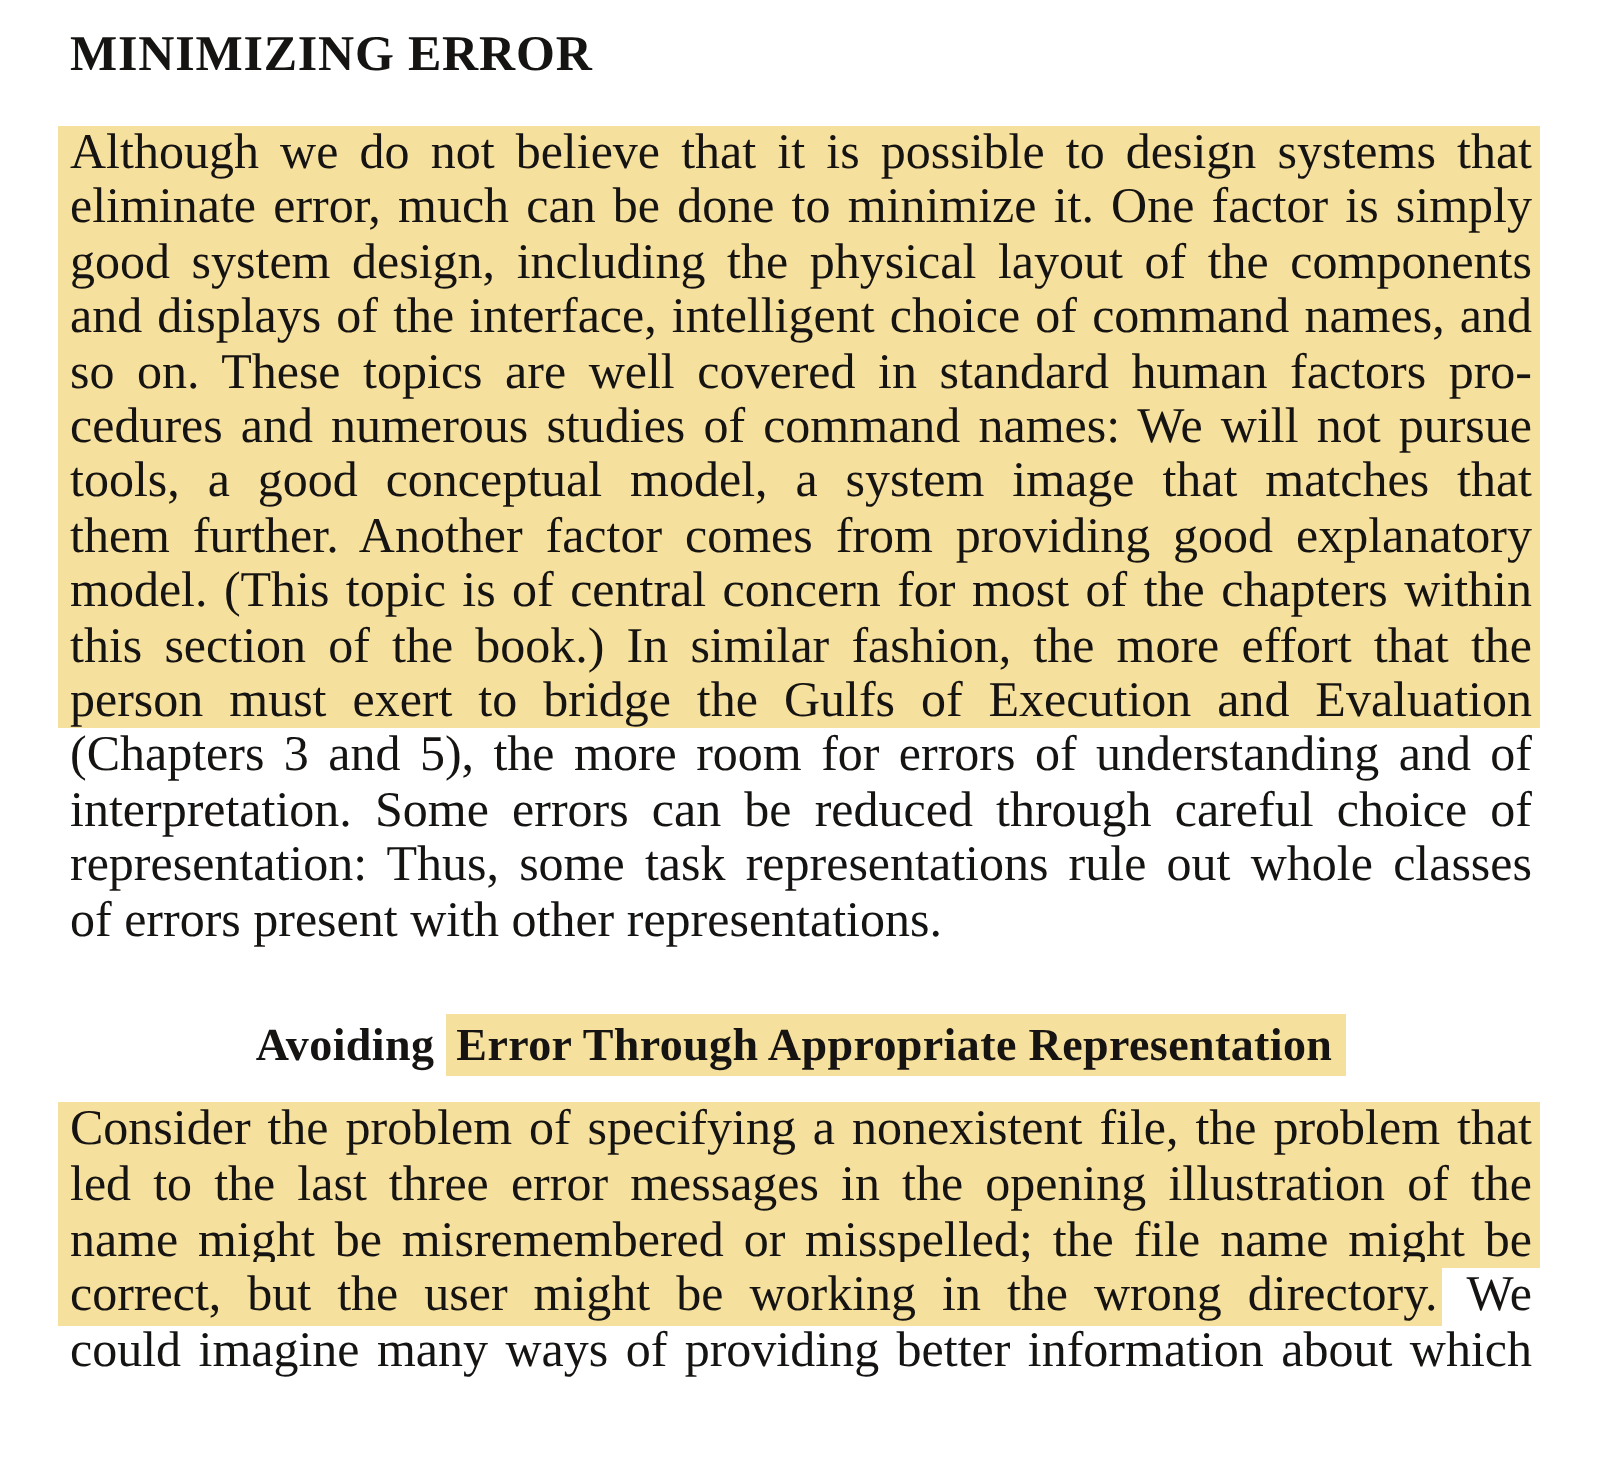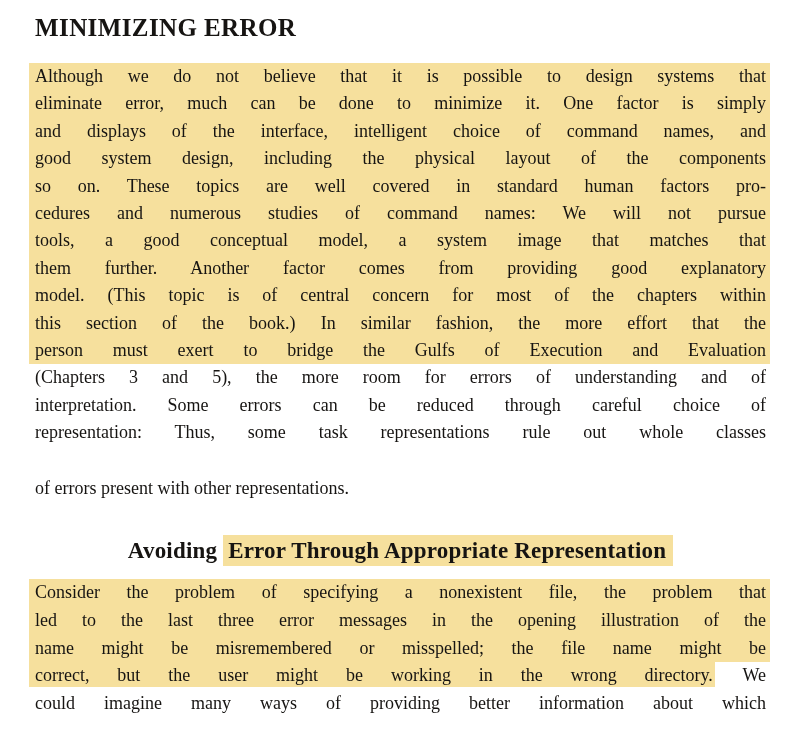--- a/index.html
+++ b/index.html
@@ -14,30 +14,30 @@
     font-family: "Liberation Serif", "DejaVu Serif", serif;
   }
   .column { margin-left: 35px; width: 731px; }
   .section-title {
     padding-top: 13px;
     font-size: 25px;
     font-weight: bold;
     letter-spacing: 0.4px;
     line-height: 29px;
   }
-  .para { font-size: 18px; }
+  .para { font-size: 25px; }
   .para-1 { margin-top: 21px; }
   .para-1 .line { line-height: 27.4px; }
   .para-2 { margin-top: 14px; }
   .para-2 .line { line-height: 27.7px; }
   .line {
     text-align: justify;
     text-align-last: justify;
   }
-  .line.no-just { text-align-last: left; margin-top: 28px; }
+  .line.no-just { text-align-last: left; }
   .line.hl-full {
     background: var(--hl, #f6e09d);
     margin-left: -6px;  padding-left: 6px;
     margin-right: -4px; padding-right: 4px;
   }
   .seg.hl {
     background: var(--hl, #f6e09d);
     padding-top: 3px;
     padding-bottom: 2px;
   }
@@ -69,22 +69,22 @@
 <body>
 
 <div class="page">
   <div class="column">
 
     <h1 class="section-title">MINIMIZING ERROR</h1>
 
     <div class="para para-1">
         <div class="line hl-full"><span class="seg">Although we do not believe that it is possible to design systems that</span></div>
         <div class="line hl-full"><span class="seg">eliminate error, much can be done to minimize it.  One factor is simply</span></div>
+        <div class="line hl-full"><span class="seg">good system design, including the physical layout of the components</span></div>
         <div class="line hl-full"><span class="seg">and displays of the interface, intelligent choice of command names, and</span></div>
-        <div class="line hl-full"><span class="seg">good system design, including the physical layout of the components</span></div>
         <div class="line hl-full"><span class="seg">so on.  These topics are well covered in standard human factors pro-</span></div>
         <div class="line hl-full"><span class="seg">cedures and numerous studies of command names:  We will not pursue</span></div>
         <div class="line hl-full"><span class="seg">tools, a good conceptual model, a system image that matches that</span></div>
         <div class="line hl-full"><span class="seg">them further.  Another factor comes from providing good explanatory</span></div>
         <div class="line hl-full"><span class="seg">model.  (This topic is of central concern for most of the chapters within</span></div>
         <div class="line hl-full"><span class="seg">this section of the book.)  In similar fashion, the more effort that the</span></div>
         <div class="line hl-full"><span class="seg">person must exert to bridge the Gulfs of Execution and Evaluation</span></div>
         <div class="line"><span class="seg">(Chapters 3 and 5), the more room for errors of understanding and of</span></div>
         <div class="line"><span class="seg">interpretation.  Some errors can be reduced through careful choice of</span></div>
         <div class="line"><span class="seg">representation:  Thus, some task representations rule out whole classes</span></div>

